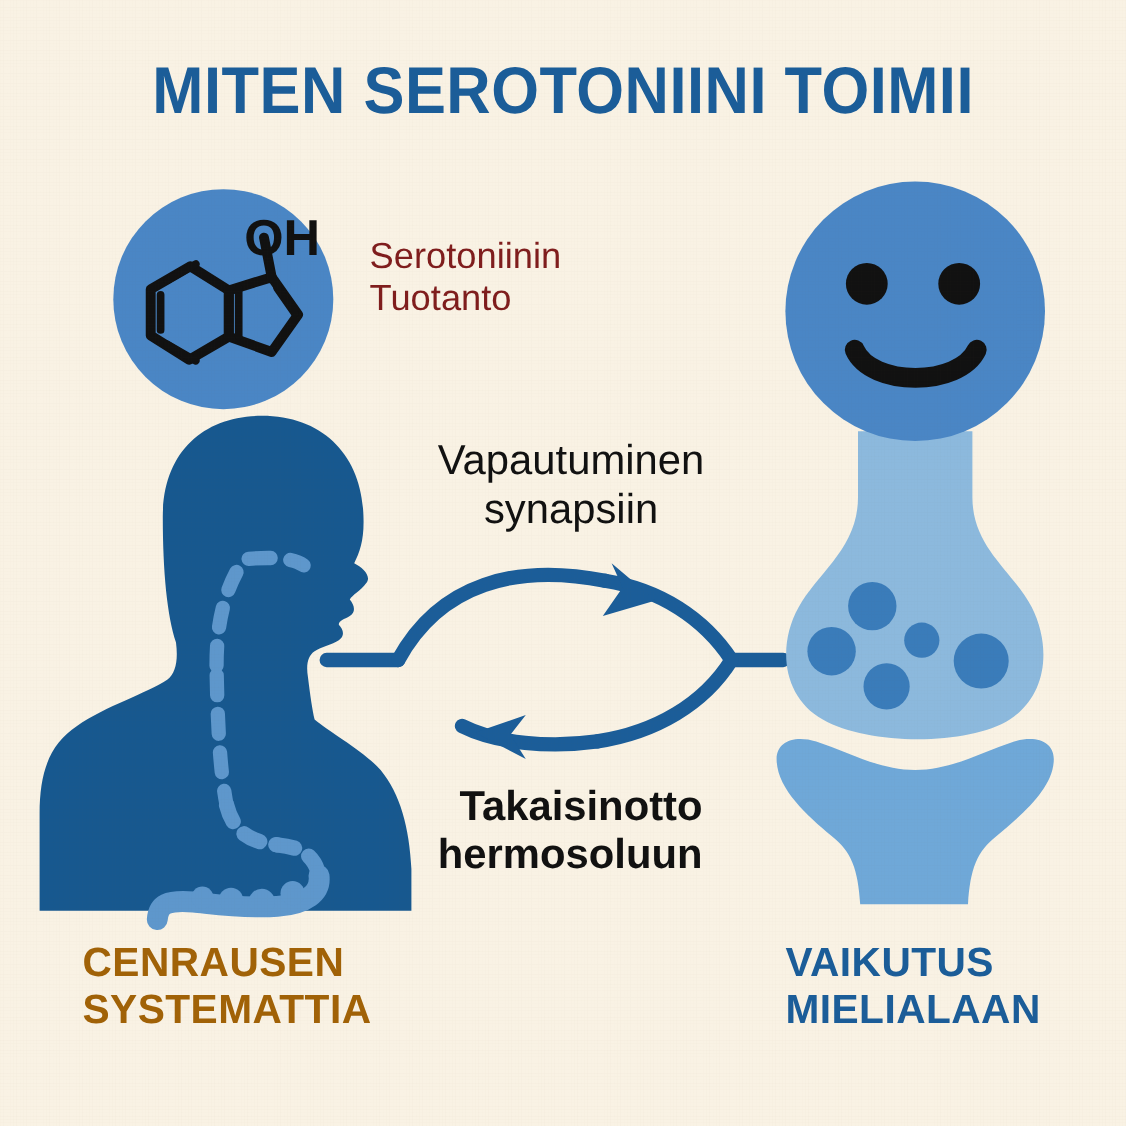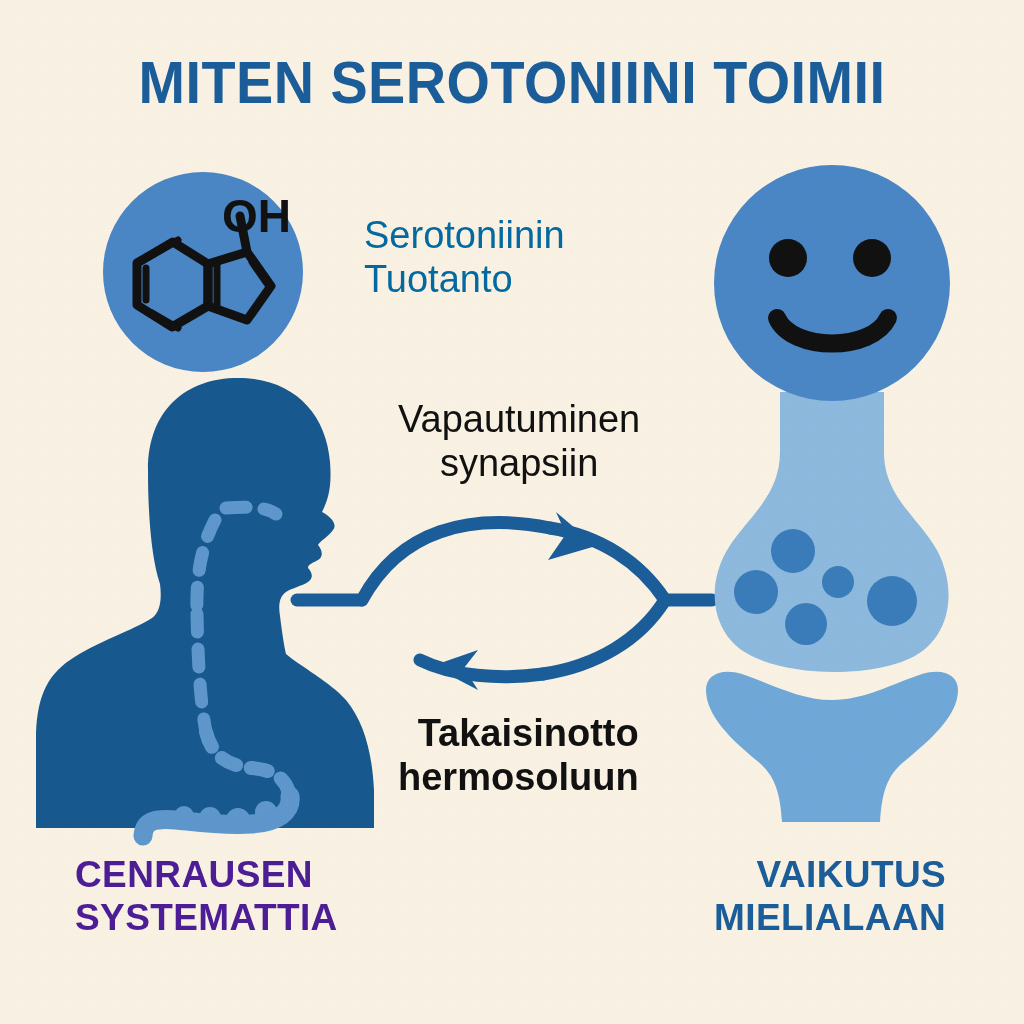--- a/index.html
+++ b/index.html
@@ -37,24 +37,23 @@
     font-size: 60px;
     font-weight: bold;
     letter-spacing: 0.5px;
     color: #1b5d99;
     font-family: "Liberation Sans Narrow", "Liberation Sans", sans-serif;
     transform: scaleX(0.93);
   }
   #label-production {
     left: 336px;
     top: 214px;
-    font-size: 38px;
-    color: #0369a1;
+    font-size: 33px;
+    color: #7f1d1d;
     font-weight: 400;
-    margin-left: 28px;
   }
   #label-release {
     left: 398px;
     top: 398px;
     font-size: 38px;
     color: #111111;
     font-weight: 400;
     text-align: center;
   }
   #label-reuptake {
@@ -63,31 +62,30 @@
     font-size: 38px;
     color: #111111;
     font-weight: 700;
     text-align: right;
   }
   #caption-left {
     left: 75px;
     top: 854px;
     font-size: 37px;
     font-weight: bold;
-    color: #4c1d95;
+    color: #a16207;
     letter-spacing: 0.4px;
   }
   #caption-right {
     left: 714px;
     top: 854px;
     font-size: 37px;
     font-weight: bold;
     color: #1b5d99;
     letter-spacing: 0.4px;
-    text-align: right;
   }
   .grain {
     position: absolute;
     left: 0; top: 0;
     width: 1024px; height: 1024px;
     pointer-events: none;
     opacity: 0.05;
     background-image:
       repeating-linear-gradient(0deg, rgba(120,100,70,0.35) 0px, rgba(120,100,70,0) 1px, rgba(120,100,70,0) 3px),
       repeating-linear-gradient(90deg, rgba(120,100,70,0.35) 0px, rgba(120,100,70,0) 1px, rgba(120,100,70,0) 3px);

